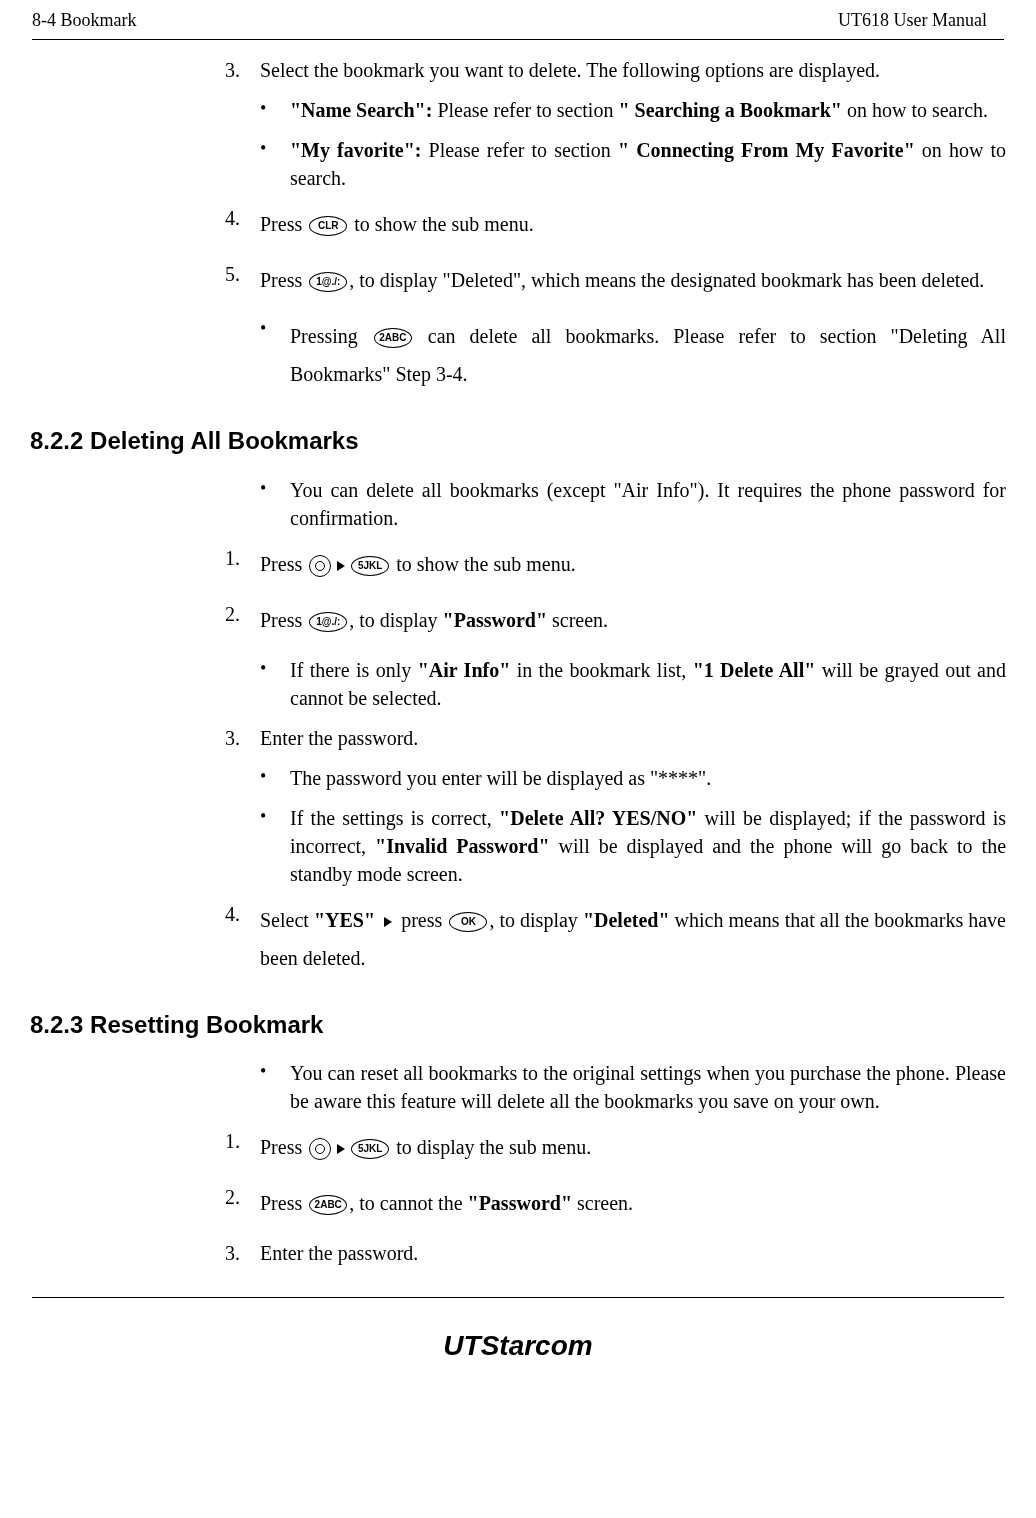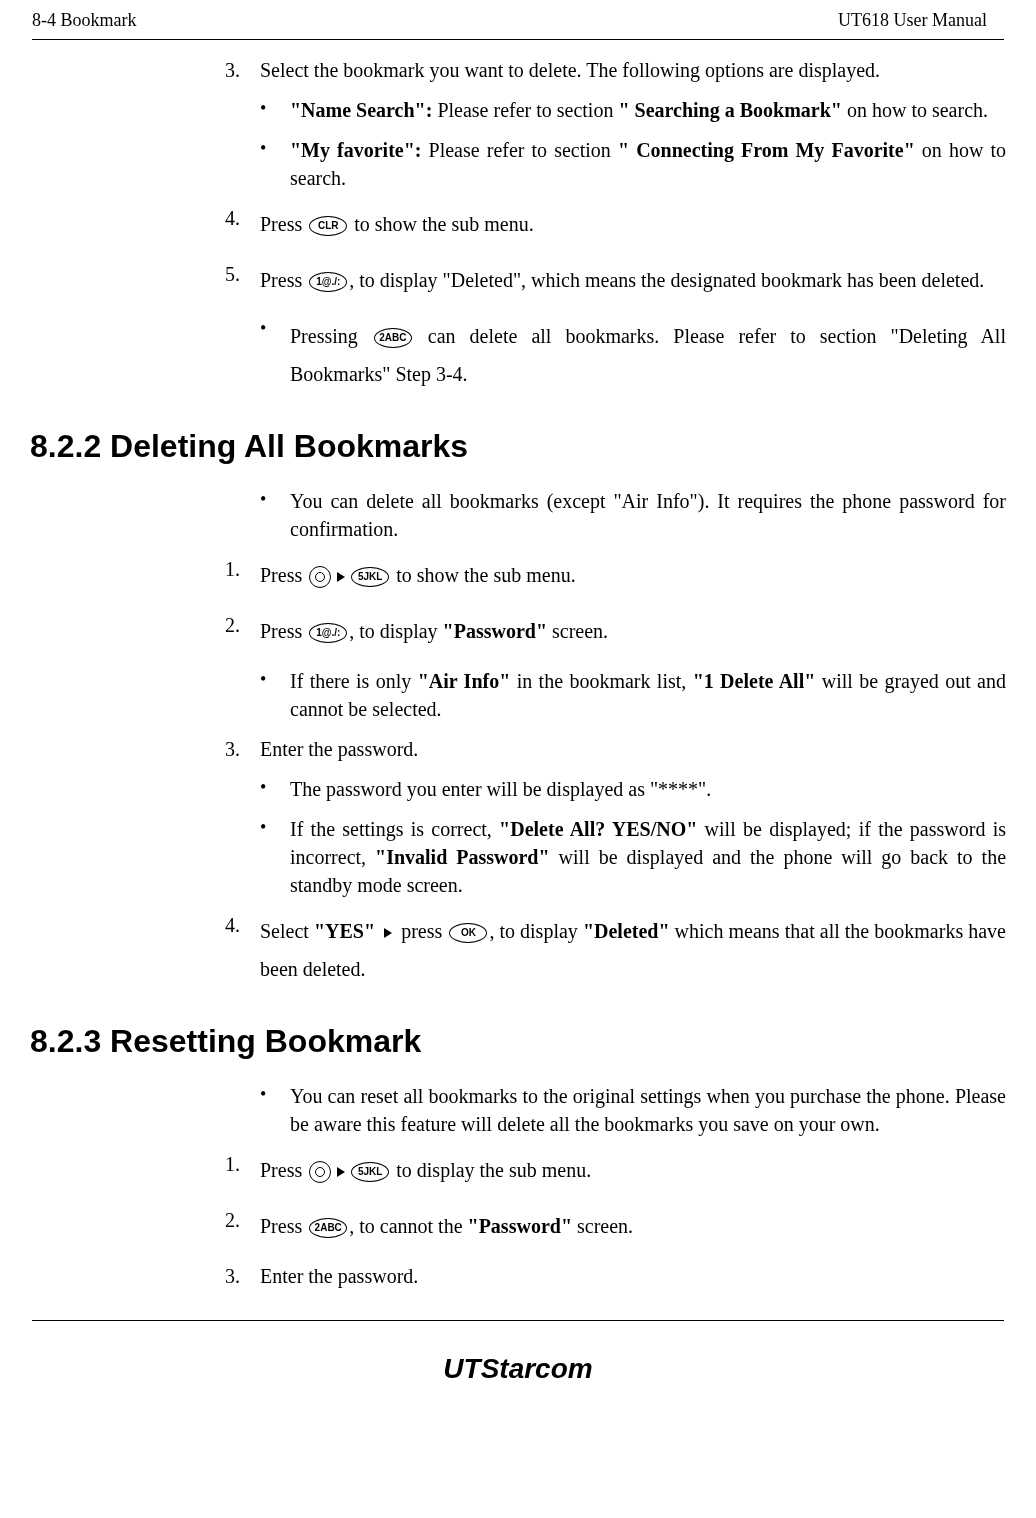--- a/index.html
+++ b/index.html
@@ -58,21 +58,21 @@
       width: 30px;
       flex-shrink: 0;
       font-size: 18px;
     }
     .bullet-item .text {
       flex: 1;
     }
     .section-heading {
       font-family: Arial, Helvetica, sans-serif;
       font-weight: bold;
-      font-size: 32px;
+      font-size: 24px;
       margin: 36px 0 18px 0;
     }
     .icon-oval {
       display: inline-block;
       width: 38px;
       height: 20px;
       border: 1.5px solid #000;
       border-radius: 50%;
       vertical-align: middle;
       position: relative;

